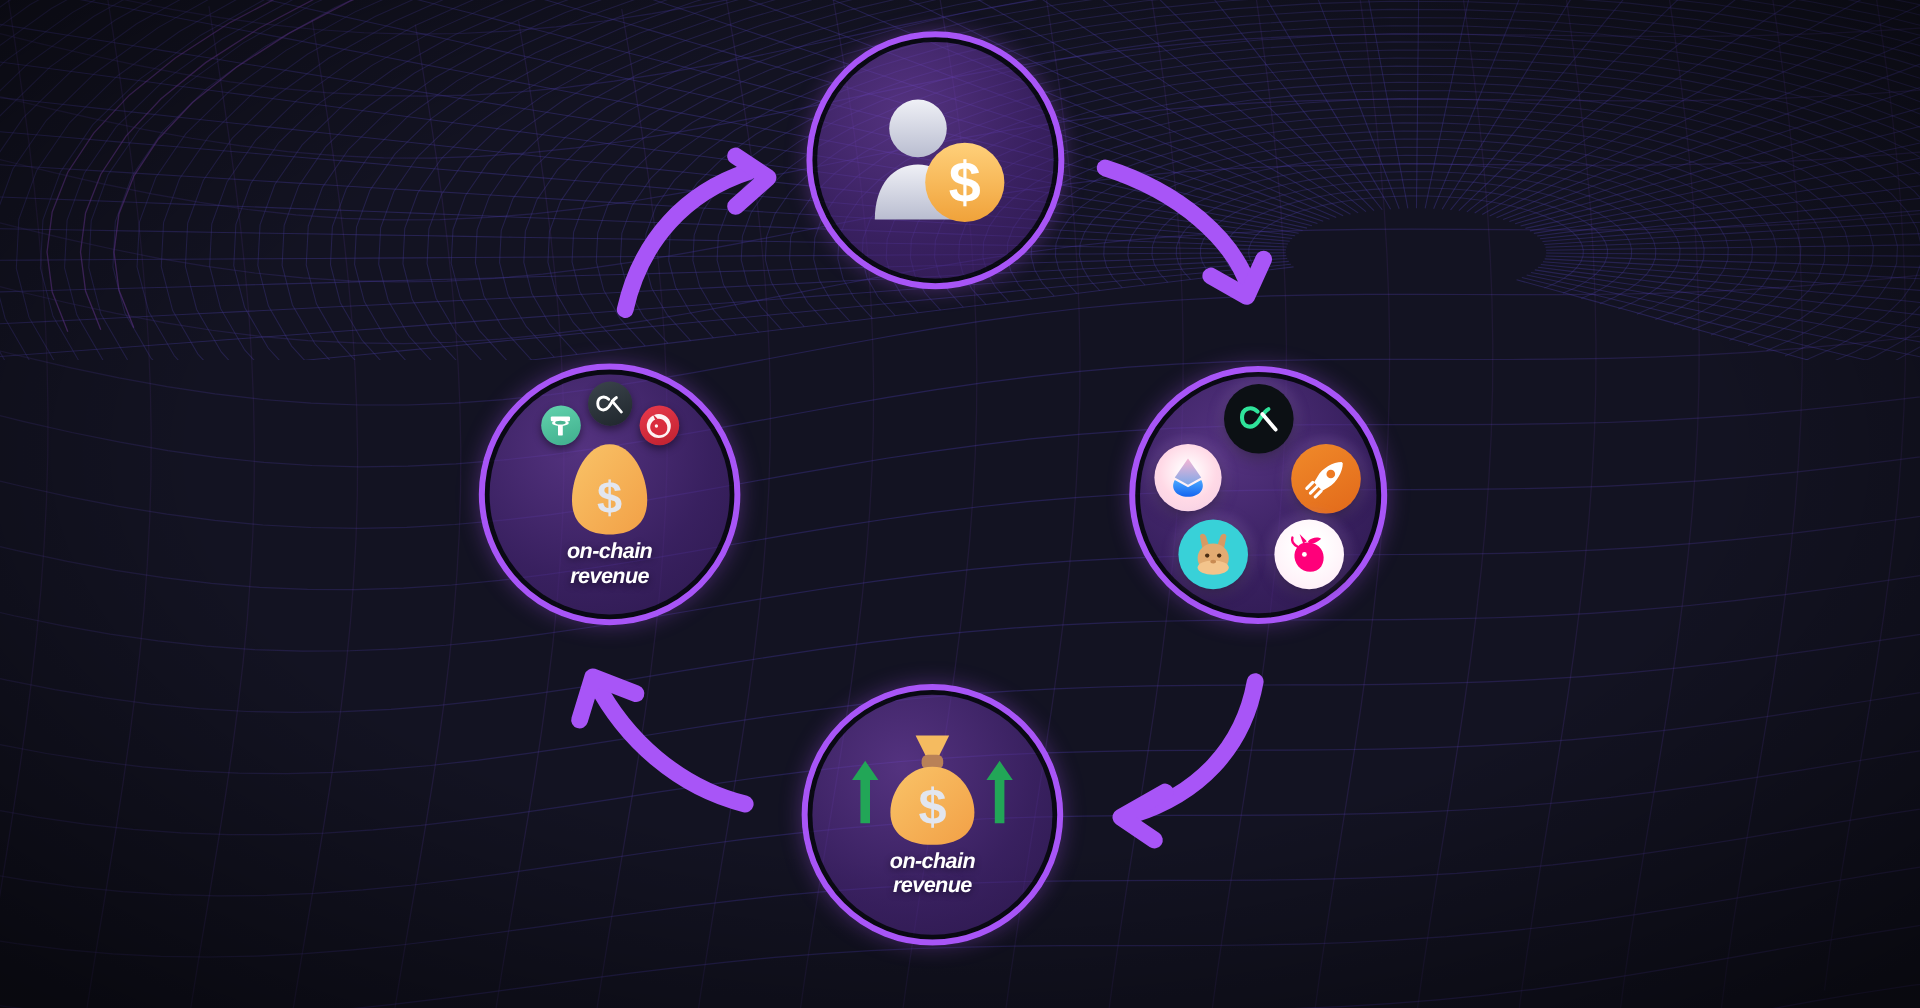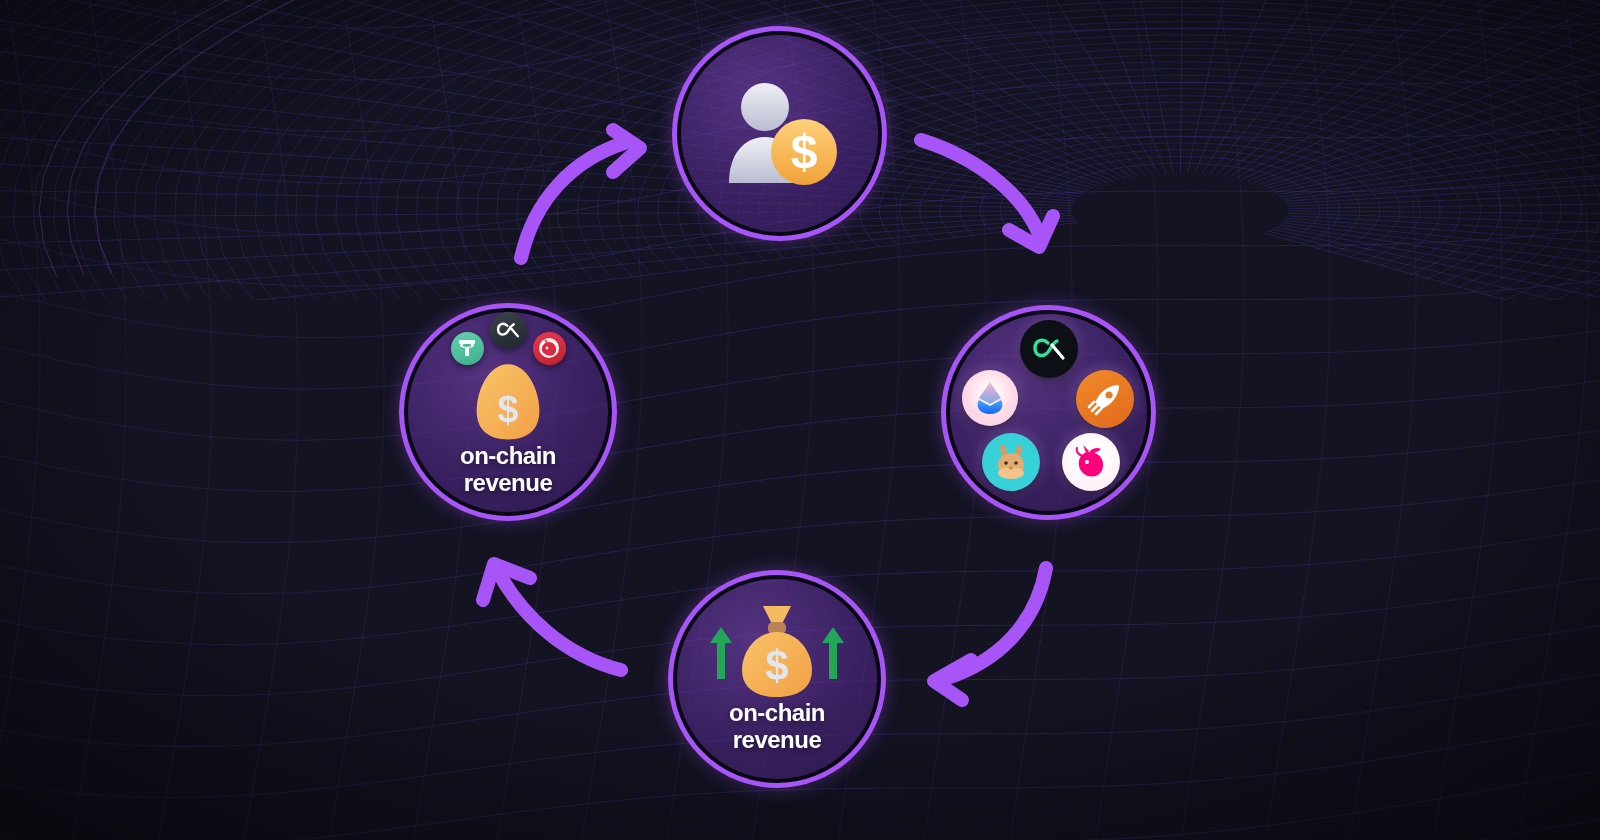--- a/index.html
+++ b/index.html
@@ -73,21 +73,21 @@
     line-height: 1.12;
     text-shadow: 0 2px 6px rgba(0,0,0,.45);
   }
 
   
   #node-user      { left: 672px;  top: 26px;   width: 215px; height: 215px; }
   #node-protocols { left: 941px;  top: 305px;  width: 215px; height: 215px; }
   #node-revenue-bottom { left: 668px; top: 570px; width: 218px; height: 218px; }
   #node-revenue-left   { left: 399px; top: 303px; width: 218px; height: 218px; }
 
-  .label-lg { font-size: 24px; }
+  .label-lg { font-size: 18px; font-style: italic; }
 
   
   .token-row {
     display: flex;
     align-items: flex-end;
     gap: 6px;
     margin-bottom: -8px;
     position: relative;
     z-index: 3;
   }

